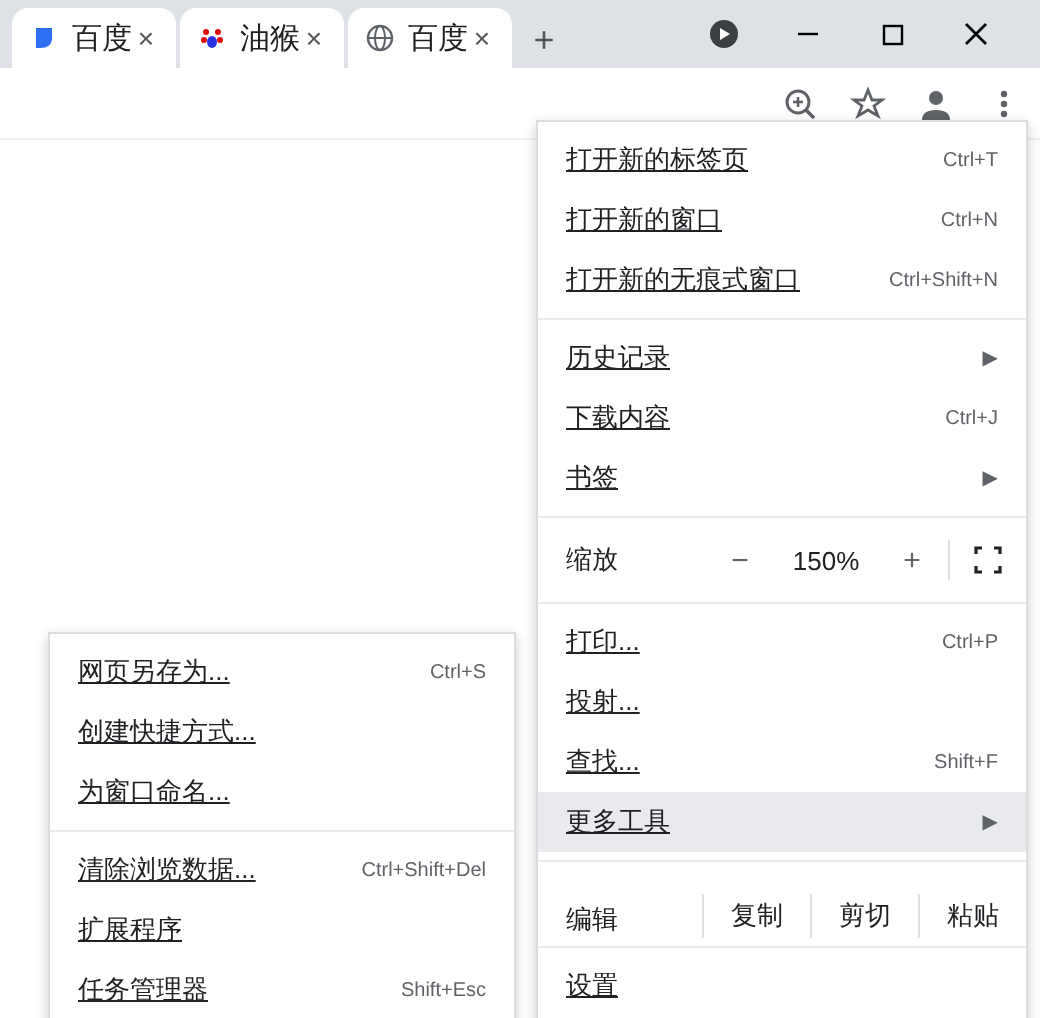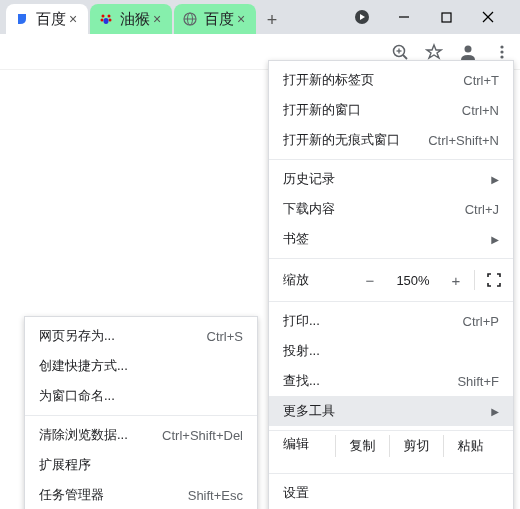--- a/index.html
+++ b/index.html
@@ -1,52 +1,52 @@
 <!DOCTYPE html>
 <html><head>
 <meta charset="utf-8">
 <style>
   * { box-sizing: border-box; margin: 0; padding: 0; font-family: "Microsoft YaHei", Arial, sans-serif; }
   body { width: 520px; height: 509px; background: #fff; overflow: hidden; position: relative; font-size: 13px; color: #202124; }
   
   .tabbar { height: 34px; background: #dee1e6; display: flex; align-items: flex-end; padding-left: 6px; position: relative; }
   .tab { height: 30px; background: #fff; border-radius: 8px 8px 0 0; display: flex; align-items: center; padding: 0 8px; margin-right: 2px; min-width: 72px; max-width: 90px; position: relative; }
-  .tab.inactive { background: #86efac; }
+  .tab.inactive { background: #ffffff; }
   .tab .favicon { width: 16px; height: 16px; margin-right: 6px; flex-shrink: 0; display: flex; align-items: center; justify-content: center; }
   .tab .title { flex: 1; white-space: nowrap; overflow: hidden; font-size: 15px; }
   .tab .close { width: 14px; height: 14px; display: flex; align-items: center; justify-content: center; font-size: 14px; color: #555; cursor: pointer; }
   .newtab { width: 28px; height: 28px; display: flex; align-items: center; justify-content: center; font-size: 18px; color: #555; cursor: pointer; }
   
   .win-controls { position: absolute; right: 0; top: 0; height: 34px; display: flex; align-items: center; gap: 18px; padding-right: 20px; }
   .win-controls .wc { width: 24px; height: 24px; display: flex; align-items: center; justify-content: center; color: #333; }
   
   .toolbar { height: 36px; background: #fff; display: flex; align-items: center; justify-content: flex-end; padding-right: 8px; gap: 14px; border-bottom: 1px solid #f0f0f0; }
   .toolbar .tb-icon { width: 20px; height: 20px; display: flex; align-items: center; justify-content: center; color: #5f6368; position: relative; }
   
   .content { position: absolute; left: 0; top: 70px; right: 0; bottom: 0; background: #fff; }
   .page-edge { position: absolute; right: 20px; bottom: 0; width: 42px; height: 52px; border: 2px solid #000; border-bottom: none; }
   .page-edge::before { content: ""; position: absolute; right: -10px; top: -2px; width: 8px; height: 54px; border-left: 2px solid #000; }
   
   .menu { position: absolute; background: #fff; border: 1px solid #dadce0; box-shadow: 0 2px 6px rgba(0,0,0,.2); font-size: 13px; padding: 4px 0; }
   .menu .item { height: 30px; display: flex; align-items: center; padding: 0 14px; cursor: default; white-space: nowrap; }
-  .menu .item .lbl { flex: 1; }
-  .menu .item .accel { color: #5f6368; font-size: 13px; margin-left: 24px; }
+  .menu .item .lbl { flex: 1; text-decoration: underline; }
+  .menu .item .accel { color: #5f6368; font-size: 10px; margin-left: 24px; }
   .menu .item .arrow { color: #5f6368; font-size: 10px; margin-left: 24px; }
   .menu .sep { height: 1px; background: #e8eaed; margin: 4px 0; }
   .menu .item.hover { background: #e8eaed; }
   
   .zoom-row { height: 34px; display: flex; align-items: center; padding: 0 0 0 14px; gap: 40px; }
   .zoom-row .zlbl { flex: 1; }
   .zoom-row .zctl { display: flex; align-items: center; }
   .zoom-row .zbtn { width: 36px; text-align: center; font-size: 15px; color: #5f6368; cursor: pointer; }
   .zoom-row .zval { width: 50px; text-align: center; }
   .zoom-row .zdiv { width: 1px; height: 20px; background: #e0e0e0; }
   .zoom-row .zfull { width: 38px; text-align: center; }
   
-  .edit-row { height: 34px; display: flex; align-items: flex-start; padding: 0 16px 0 14px; }
+  .edit-row { height: 34px; display: flex; align-items: flex-end; padding: 0 0 0 14px; }
   .edit-row .elbl { flex: 1; }
   .edit-row .ebtn { width: 54px; text-align: center; border-left: 1px solid #e0e0e0; height: 22px; line-height: 22px; }
   
   .menu-main { top: 60px; right: 6px; width: 246px; }
   .menu-sub { top: 316px; left: 24px; width: 234px; }
   
   svg { display: block; }
 </style>
 </head>
 <body>

